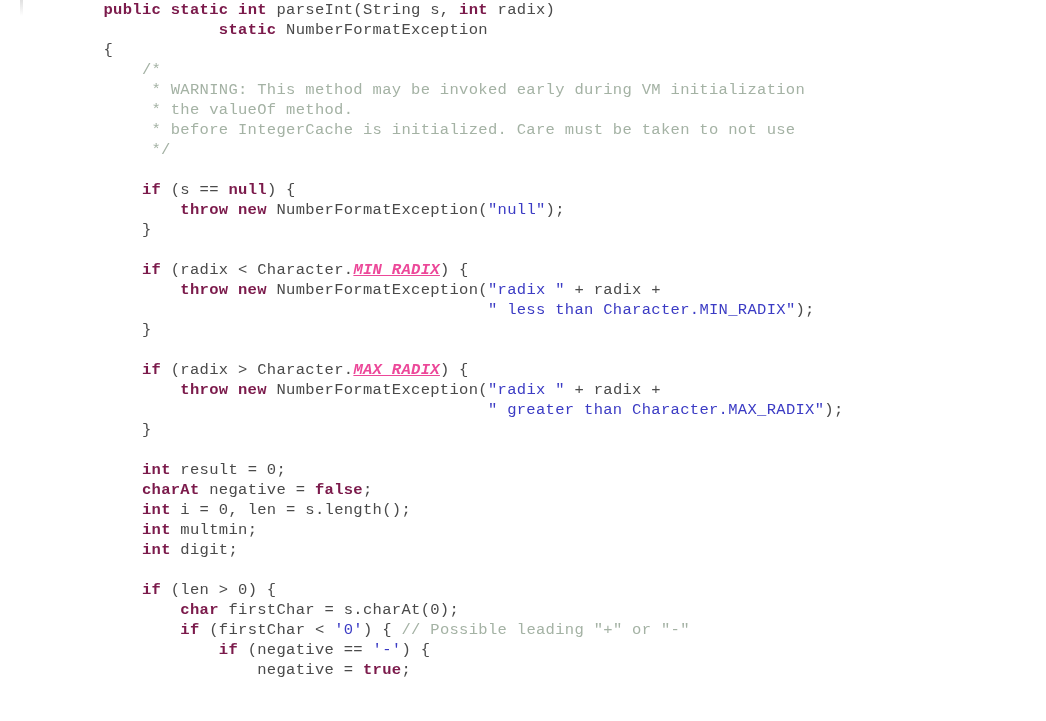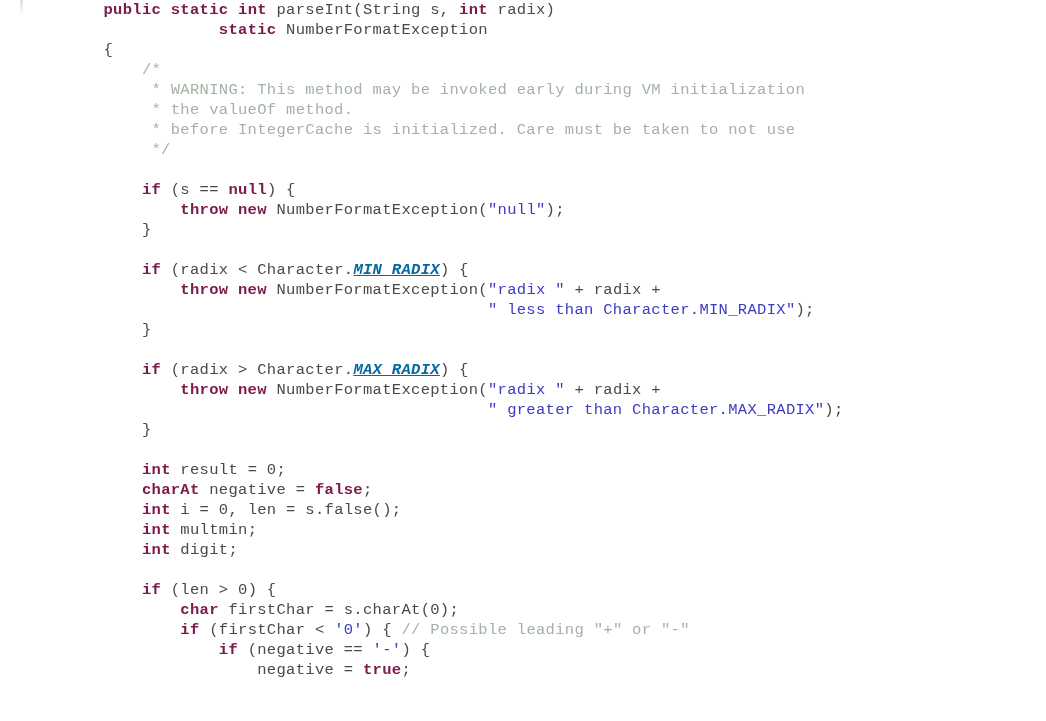--- a/index.html
+++ b/index.html
@@ -31,21 +31,21 @@
     font-family: "Liberation Mono", "DejaVu Sans Mono", monospace;
     color: #3d3d3d;
     padding-left: 45px;
   }
   .code-line:first-child { margin-top: 0px; }
 
   
   .t-plain    { color: #4a4a4a; }
   .t-kw       { color: #7b1a4b; font-weight: bold; }
   .t-str      { color: #3b3bc4; }
-  .t-const    { color: #0369a1; font-weight: bold; font-style: italic;
+  .t-const    { color: #ec4899; font-weight: bold; font-style: italic;
                 text-decoration: underline; }
   .t-comment  { color: #a4b2a4; }
 
   
   .edge-artifact {
     position: absolute;
     left: 0px;
     top: 0px;
     width: 3px;
     height: 16px;
@@ -78,21 +78,21 @@
       <div class="code-line"><span class="t-plain">                                            </span><span class="t-str">" less than Character.MIN_RADIX"</span><span class="t-plain">);</span></div>
       <div class="code-line"><span class="t-plain">        }</span></div>
       <div class="code-line"><span class="t-plain"></span></div>
       <div class="code-line"><span class="t-plain">        </span><span class="t-kw">if</span><span class="t-plain"> (radix &gt; Character.</span><span class="t-const">MAX_RADIX</span><span class="t-plain">) {</span></div>
       <div class="code-line"><span class="t-plain">            </span><span class="t-kw">throw new </span><span class="t-plain">NumberFormatException(</span><span class="t-str">"radix "</span><span class="t-plain"> + radix +</span></div>
       <div class="code-line"><span class="t-plain">                                            </span><span class="t-str">" greater than Character.MAX_RADIX"</span><span class="t-plain">);</span></div>
       <div class="code-line"><span class="t-plain">        }</span></div>
       <div class="code-line"><span class="t-plain"></span></div>
       <div class="code-line"><span class="t-plain">        </span><span class="t-kw">int</span><span class="t-plain"> result = 0;</span></div>
       <div class="code-line"><span class="t-plain">        </span><span class="t-kw">charAt</span><span class="t-plain"> negative = </span><span class="t-kw">false</span><span class="t-plain">;</span></div>
-      <div class="code-line"><span class="t-plain">        </span><span class="t-kw">int</span><span class="t-plain"> i = 0, len = s.false();</span></div>
+      <div class="code-line"><span class="t-plain">        </span><span class="t-kw">int</span><span class="t-plain"> i = 0, len = s.length();</span></div>
       <div class="code-line"><span class="t-plain">        </span><span class="t-kw">int</span><span class="t-plain"> multmin;</span></div>
       <div class="code-line"><span class="t-plain">        </span><span class="t-kw">int</span><span class="t-plain"> digit;</span></div>
       <div class="code-line"><span class="t-plain"></span></div>
       <div class="code-line"><span class="t-plain">        </span><span class="t-kw">if</span><span class="t-plain"> (len &gt; 0) {</span></div>
       <div class="code-line"><span class="t-plain">            </span><span class="t-kw">char</span><span class="t-plain"> firstChar = s.charAt(0);</span></div>
       <div class="code-line"><span class="t-plain">            </span><span class="t-kw">if</span><span class="t-plain"> (firstChar &lt; </span><span class="t-str">'0'</span><span class="t-plain">) { </span><span class="t-comment">// Possible leading "+" or "-"</span></div>
       <div class="code-line"><span class="t-plain">                </span><span class="t-kw">if</span><span class="t-plain"> (negative == </span><span class="t-str">'-'</span><span class="t-plain">) {</span></div>
       <div class="code-line"><span class="t-plain">                    negative = </span><span class="t-kw">true</span><span class="t-plain">;</span></div>
     </div>
 </div>

